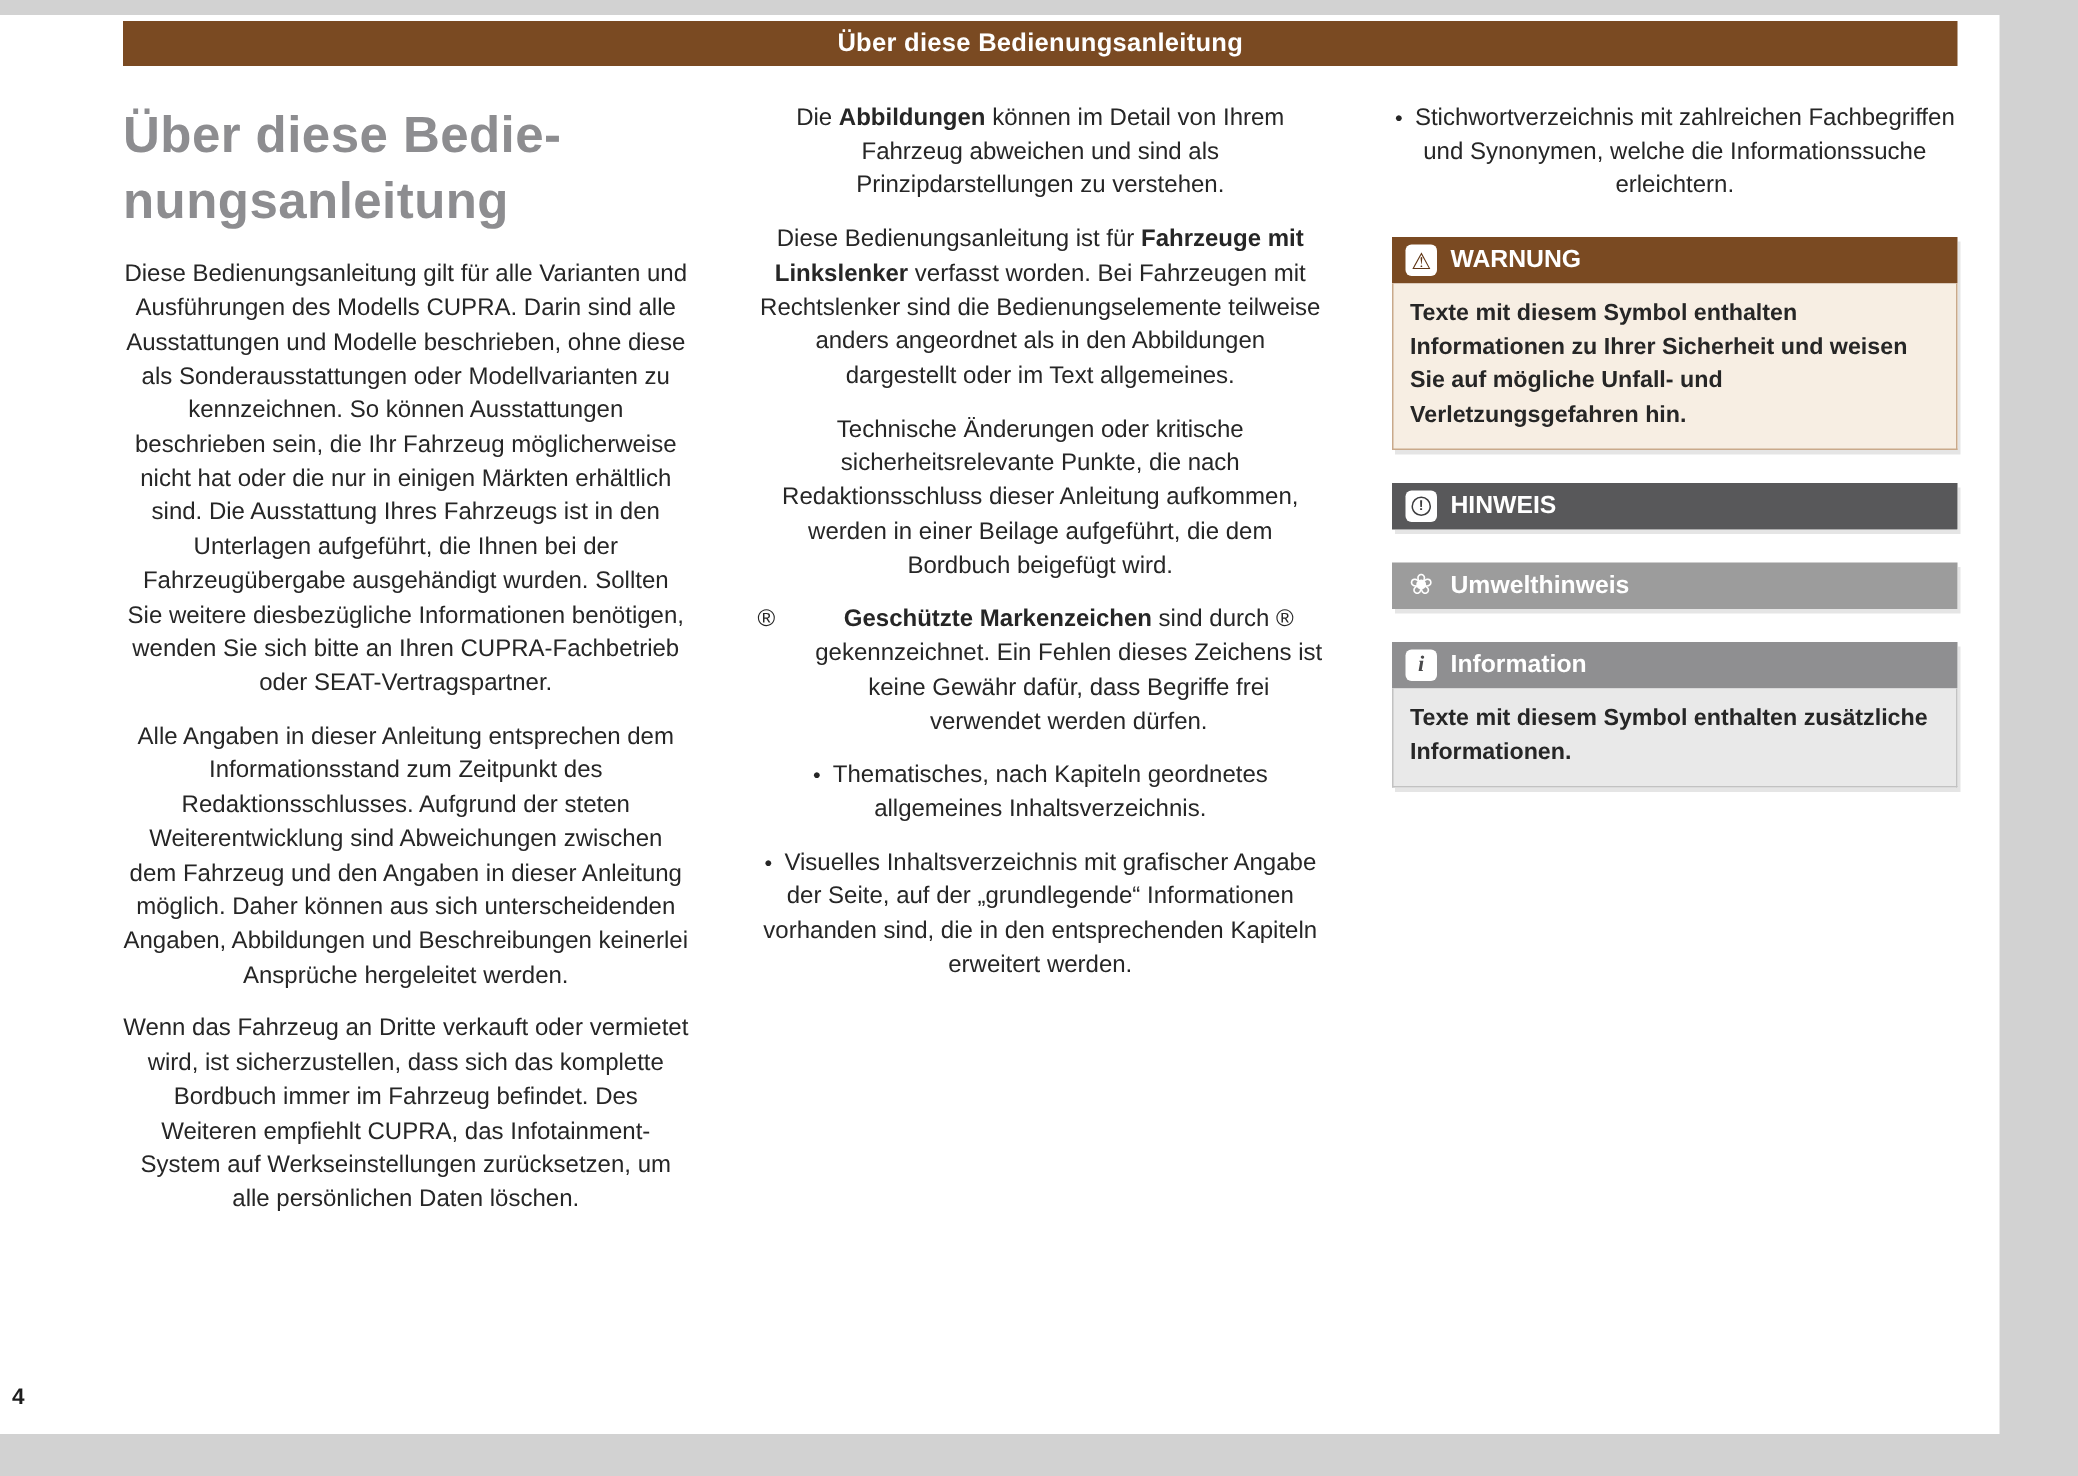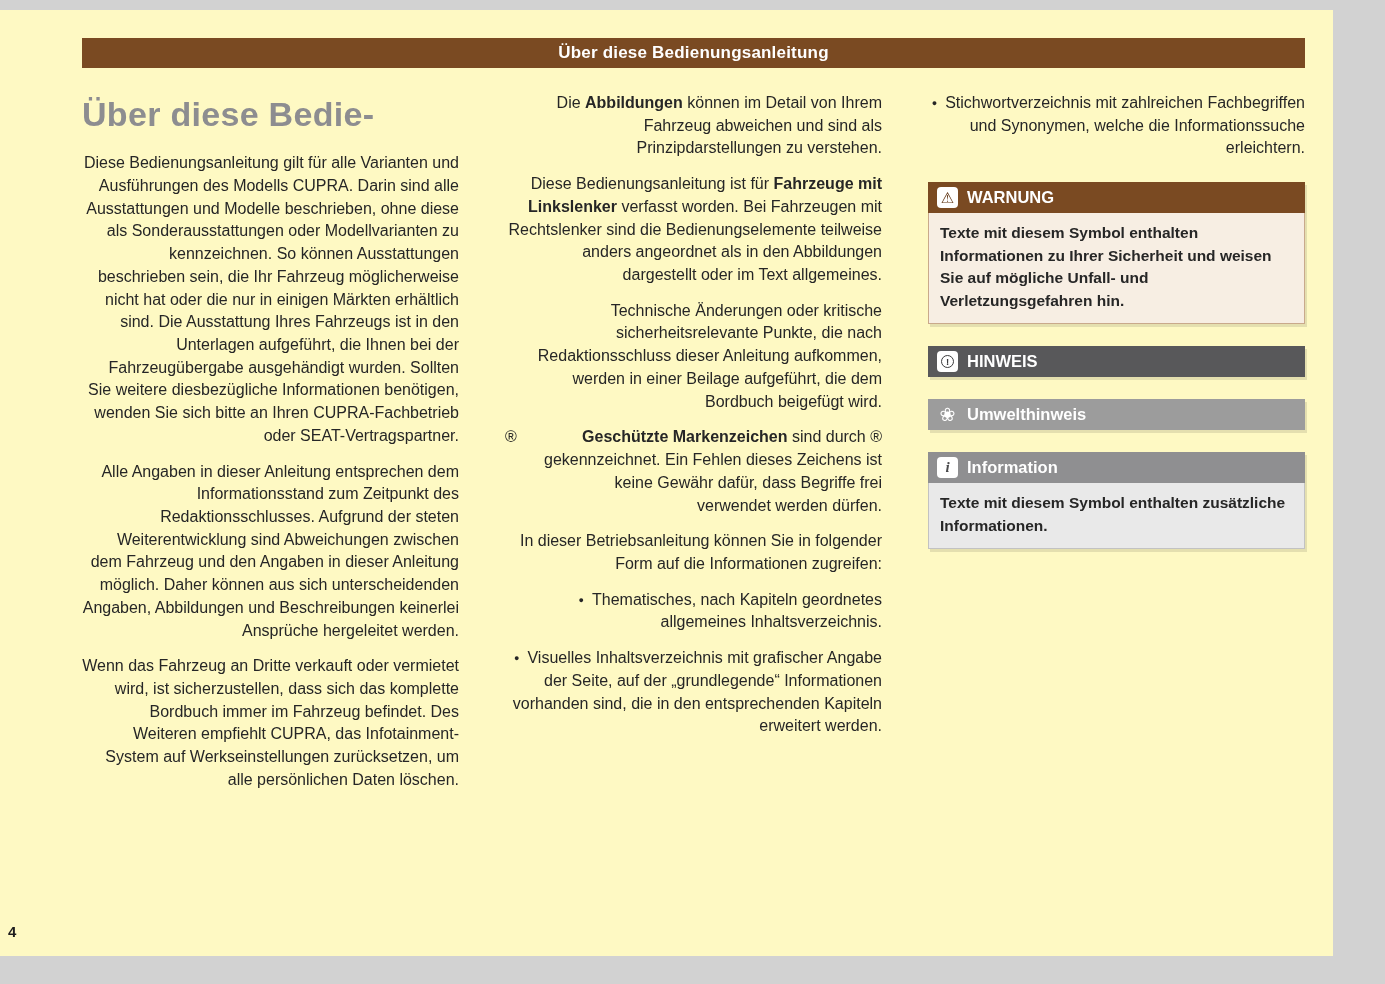--- a/index.html
+++ b/index.html
@@ -7,22 +7,22 @@
   body {
     background: #d2d2d2;
     font-family: "Liberation Sans", "DejaVu Sans", sans-serif;
     color: #262626;
     overflow: hidden;
   }
   .page {
     position: relative;
     margin: 10px 52px 28px 0;
     height: 946px;
-    background: #fef9c3;
-    padding: 28px 28px 0 82px;
+    background: #ffffff;
+    padding: 4px 28px 0 82px;
   }
   .banner {
     height: 30px;
     background: #7a4a22;
     color: #ffffff;
     display: flex;
     align-items: center;
     justify-content: center;
     font-weight: bold;
     font-size: 17px;
@@ -39,21 +39,21 @@
     line-height: 1.3;
     font-weight: bold;
     color: #8d8d90;
     letter-spacing: 0.3px;
     margin-bottom: 16px;
   }
   .para {
     font-size: 16px;
     line-height: 1.42;
     margin-bottom: 13px;
-    text-align: right;
+    text-align: center;
   }
   .para .b { font-weight: bold; }
   .para.bullet .bullet-glyph {
     font-size: 9px;
     vertical-align: 2px;
     margin-right: 8px;
   }
   .para.marker {
     position: relative;
     padding-left: 38px;
@@ -135,35 +135,34 @@
 
 <div class="page">
 
   <div class="banner">
     <span>Über diese Bedienungsanleitung</span>
   </div>
 
   <div class="content">
 
     <div class="col">
-      <h1 class="doc-title"><span>Über diese Bedie-</span><br></h1>
+      <h1 class="doc-title"><span>Über diese Bedie-</span><br><span>nungsanleitung</span></h1>
       <div>
           <p class="para"><span>Diese Bedienungsanleitung gilt für alle Varianten und Ausführungen des Modells CUPRA. Darin sind alle Ausstattungen und Modelle beschrieben, ohne diese als Sonderausstattungen oder Modellvarianten zu kennzeichnen. So können Ausstattungen beschrieben sein, die Ihr Fahrzeug möglicherweise nicht hat oder die nur in einigen Märkten erhältlich sind. Die Ausstattung Ihres Fahrzeugs ist in den Unterlagen aufgeführt, die Ihnen bei der Fahrzeugübergabe ausgehändigt wurden. Sollten Sie weitere diesbezügliche Informationen benötigen, wenden Sie sich bitte an Ihren CUPRA-Fachbetrieb oder SEAT-Vertragspartner.</span></p>
           <p class="para"><span>Alle Angaben in dieser Anleitung entsprechen dem Informationsstand zum Zeitpunkt des Redaktionsschlusses. Aufgrund der steten Weiterentwicklung sind Abweichungen zwischen dem Fahrzeug und den Angaben in dieser Anleitung möglich. Daher können aus sich unterscheidenden Angaben, Abbildungen und Beschreibungen keinerlei Ansprüche hergeleitet werden.</span></p>
           <p class="para"><span>Wenn das Fahrzeug an Dritte verkauft oder vermietet wird, ist sicherzustellen, dass sich das komplette Bordbuch immer im Fahrzeug befindet. Des Weiteren empfiehlt CUPRA, das Infotainment-System auf Werkseinstellungen zurücksetzen, um alle persönlichen Daten löschen.</span></p>
         </div>
     </div>
 
     <div class="col">
       <div>
           <p class="para"><span>Die </span><span class="b">Abbildungen</span><span> können im Detail von Ihrem Fahrzeug abweichen und sind als Prinzipdarstellungen zu verstehen.</span></p>
           <p class="para"><span>Diese Bedienungsanleitung ist für </span><span class="b">Fahrzeuge mit Linkslenker</span><span> verfasst worden. Bei Fahrzeugen mit Rechtslenker sind die Bedienungselemente teilweise anders angeordnet als in den Abbildungen dargestellt oder im Text allgemeines.</span></p>
           <p class="para"><span>Technische Änderungen oder kritische sicherheitsrelevante Punkte, die nach Redaktionsschluss dieser Anleitung aufkommen, werden in einer Beilage aufgeführt, die dem Bordbuch beigefügt wird.</span></p>
           <p class="para marker"><span class="marker-glyph">®</span><span class="b">Geschützte Markenzeichen</span><span> sind durch ® gekennzeichnet. Ein Fehlen dieses Zeichens ist keine Gewähr dafür, dass Begriffe frei verwendet werden dürfen.</span></p>
-          <p class="para"><span>In dieser Betriebsanleitung können Sie in folgender Form auf die Informationen zugreifen:</span></p>
           <p class="para bullet"><span class="bullet-glyph">●</span><span>Thematisches, nach Kapiteln geordnetes allgemeines Inhaltsverzeichnis.</span></p>
           <p class="para bullet"><span class="bullet-glyph">●</span><span>Visuelles Inhaltsverzeichnis mit grafischer Angabe der Seite, auf der „grundlegende“ Informationen vorhanden sind, die in den entsprechenden Kapiteln erweitert werden.</span></p>
         </div>
     </div>
 
     <div class="col">
       <div>
           <p class="para bullet"><span class="bullet-glyph">●</span><span>Stichwortverzeichnis mit zahlreichen Fachbegriffen und Synonymen, welche die Informationssuche erleichtern.</span></p>
         </div>
 

